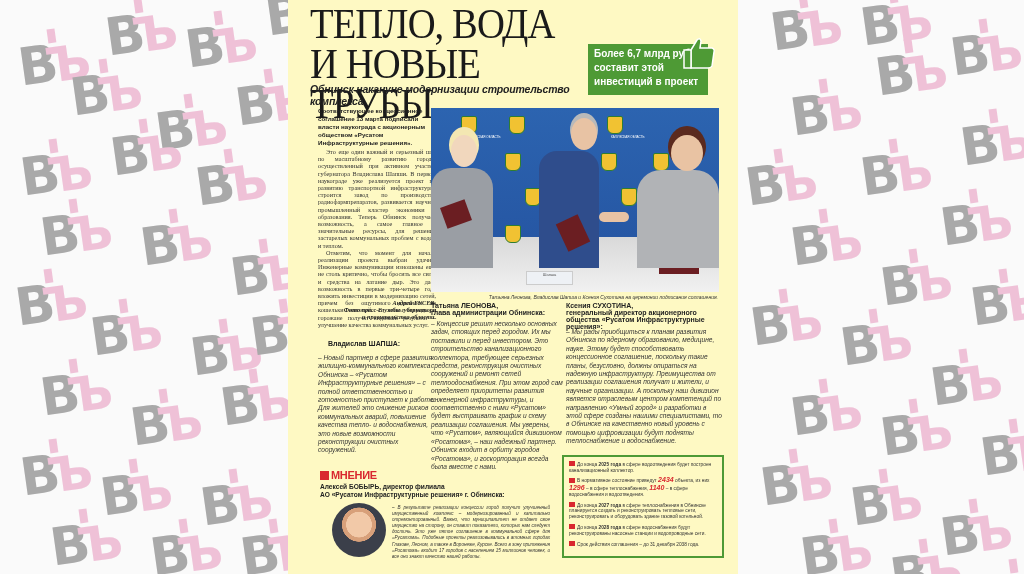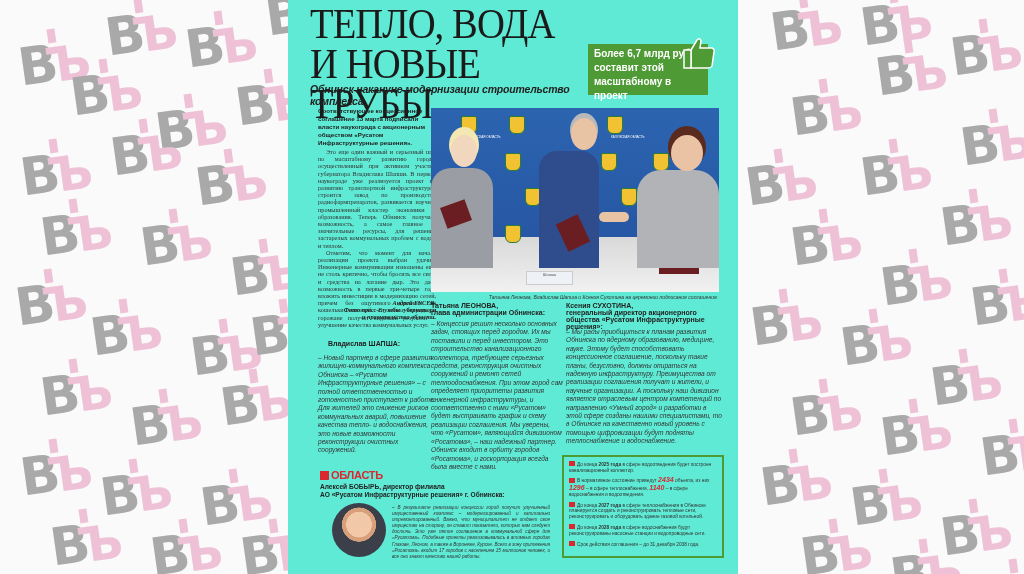--- a/index.html
+++ b/index.html
@@ -12,21 +12,21 @@
   .logo {
     position:absolute; width:56px; height:64px;
     transform:rotate(-8deg);
   }
   .logo .lb { position:absolute; left:0; top:8px; font-family:"DejaVu Sans", sans-serif; font-weight:bold; font-size:52px; line-height:52px; color:#a9a9a9; }
   .logo .lp { position:absolute; left:27px; top:12px; font-family:"DejaVu Sans", sans-serif; font-weight:bold; font-size:48px; line-height:48px; color:#efc1d7; }
   .logo .lp-bar { position:absolute; left:33px; top:0; width:8px; height:14px; background:#efc1d7; }
 
   .page {
     position:absolute; left:288px; top:0; width:450px; height:574px;
-    background:#5eead4; overflow:hidden;
+    background:#fef9c3; overflow:hidden;
   }
   .title {
     position:absolute; left:22px; top:4px; width:300px;
     font-family:"Liberation Serif", serif; font-size:42px; line-height:40px;
     letter-spacing:-1px; color:#1a1a1a; transform:scaleX(0.92); transform-origin:left top;
   }
   .subtitle {
     position:absolute; left:22px; top:83px; width:290px;
     font-family:"Liberation Sans", sans-serif; font-style:italic; font-weight:bold;
     font-size:10.5px; color:#222; letter-spacing:-0.2px;
@@ -358,21 +358,21 @@
 <div class="page">
   <div class="title">
     <div>ТЕПЛО, ВОДА</div>
     <div>И НОВЫЕ ТРУБЫ</div>
   </div>
   <div class="subtitle">Обнинск накануне модернизации строительство комплекса</div>
 
   <div class="promo">
     <div>Более 6,7 млрд руб.</div>
     <div>составит этой</div>
-    <div>масштабному в проект</div>
+    <div>инвестиций в проект</div>
   </div>
   <svg class="thumb" viewBox="0 0 36 34">
     <path d="M10 14 L16 4 Q19 1 20 5 L19 12 L31 12 Q34 13 33 16 L31 30 Q30 32 27 32 L10 32 Z" fill="#4e9a35" stroke="#fff" stroke-width="1.5"></path>
     <rect x="3" y="14" width="7" height="18" fill="#4e9a35" stroke="#fff" stroke-width="1.5"></rect>
   </svg>
 
   <div class="lead">Соответствующее концессионное соглашение 13 марта подписали власти наукограда с акционерным обществом «Русатом Инфраструктурные решения».</div>
   <div class="body-text">
     <div>Это еще один важный и серьезный шаг по масштабному развитию города, осуществленный при активном участии губернатора Владислава Шапши. В первом наукограде уже реализуется проект по развитию транспортной инфраструктуры, строится завод по производству радиофармпрепаратов, развивается научно-промышленный кластер экономики и образования. Теперь Обнинск получает возможность, а самое главное – значительные ресурсы, для решения застарелых коммунальных проблем с водой и теплом.</div>
     <div>Отметим, что момент для начала реализации проекта выбран удачно. Инженерные коммуникации изношены еще не столь критично, чтобы бросить все силы и средства на латание дыр. Это дает возможность в первые три-четыре года вложить инвестиции в модернизацию сетей, причем без ощутимого давления на кошельки жителей. В свою очередь и горожане получат видимый результат – улучшение качества коммунальных услуг.</div>
@@ -422,21 +422,21 @@
   </div>
   <div class="q2 quote">– Концессия решит несколько основных задач, стоящих перед городом. Их мы поставили и перед инвестором. Это строительство канализационного коллектора, требующее серьезных средств, реконструкция очистных сооружений и ремонт сетей теплоодоснабжения. При этом город сам определяет приоритеты развития инженерной инфраструктуры, и соответственно с ними «Русатом» будет выстраивать график и схему реализации соглашения. Мы уверены, что «Русатом», являющийся дивизионом «Росатома», – наш надежный партнер. Обнинск входит в орбиту городов «Росатома», и госкорпорация всегда была вместе с нами.</div>
 
   <div class="q3-name quote-name">
     <div>Ксения СУХОТИНА,</div>
     <div>генеральный директор акционерного общества «Русатом Инфраструктурные решения»:</div>
   </div>
   <div class="q3 quote">– Мы рады приобщиться к планам развития Обнинска по ядерному образованию, медицине, науке. Этому будет способствовать концессионное соглашение, поскольку такие планы, безусловно, должны опираться на надежную инфраструктуру. Преимущества от реализации соглашения получат и жители, и научные организации. А поскольку наш дивизион является отраслевым центром компетенций по направлению «Умный город» и разработки в этой сфере созданы нашими специалистами, то в Обнинске на качественно новый уровень с помощью цифровизации будут подняты теплоснабжение и водоснабжение.</div>
 
   <div class="opinion-head">
-    <span class="sq"></span><span>ОБЛАСТЬ</span>
+    <span class="sq"></span><span>МНЕНИЕ</span>
   </div>
   <div class="opinion-name">
     <div>Алексей БОБЫРЬ, директор филиала</div>
     <div>АО «Русатом Инфраструктурные решения» г. Обнинска:</div>
   </div>
   <div class="opinion-avatar"></div>
   <div class="opinion-text">– В результате реализации концессии город получит улучшенный имущественный комплекс – модернизированный и капитально отремонтированный. Важно, что муниципалитет не отдает свое имущество на сторону, он ставит показатели, которых нам следует достичь. Это уже пятое соглашение в коммунальной сфере для «Русатома». Подобные проекты реализовывались в атомных городах Глазове, Лесном, а также в Воронеже, Курске. Всего в зону притяжения «Росатома» входит 17 городов с населением 15 миллионов человек, и все они знают качество нашей работы.</div>
 
   <div class="facts">
     <div class="fact"><span class="sq"></span><span>До конца </span><b>2025 года</b><span> в сфере водоотведения будет построен канализационный коллектор.</span></div>

